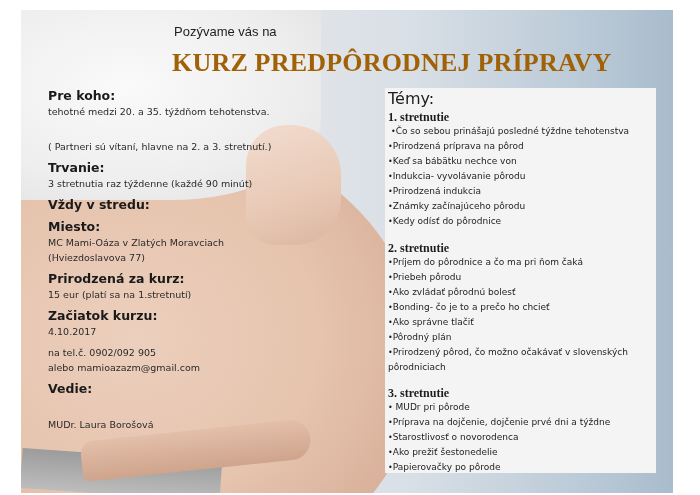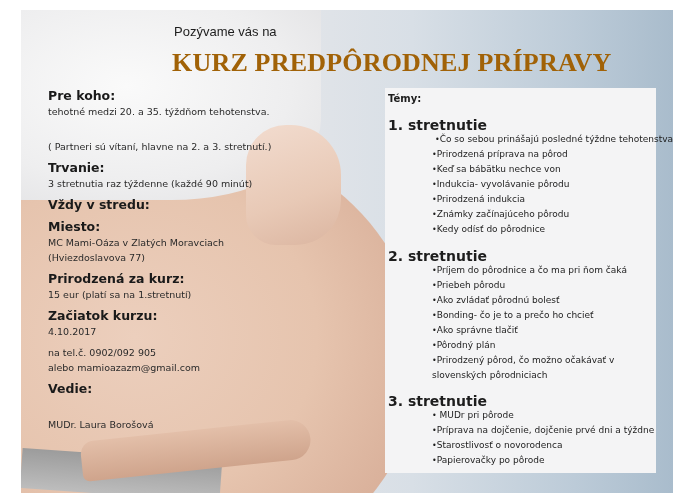--- a/index.html
+++ b/index.html
@@ -54,24 +54,24 @@
     }
     .section { margin-bottom: 6px; }
     .section-head { font-weight: bold; font-size: 12.5px; line-height: 16px; color: #1a1a1a; }
     .section-line { font-size: 9.5px; line-height: 15px; color: #2a2a2a; }
     .section-line.gap { margin-top: 20px; }
     .panel {
       position: absolute; left: 385px; top: 88px; width: 271px; height: 385px;
       background: #f4f4f5; box-sizing: border-box; padding: 4px 4px 0 3px; color: #1d1d1d;
       font-family: "DejaVu Sans", sans-serif;
     }
-    .panel-title { font-weight: bold; font-size: 10px; line-height: 14px; margin-bottom: 13px; }
+    .panel-title { font-weight: normal; font-size: 16px; line-height: 14px; margin-bottom: 5px; }
     .meeting { margin-bottom: 13px; }
-    .meeting-head { font-weight: bold; font-size: 14px; line-height: 13px; }
-    .topic { font-size: 9px; line-height: 14px; white-space: nowrap; margin-left: 44px; }
+    .meeting-head { font-weight: bold; font-size: 12px; line-height: 13px; font-family: Liberation Serif, serif; }
+    .topic { font-size: 9px; line-height: 14px; white-space: nowrap; }
     .topic.wrap { white-space: normal; }
     .topic .bullet { font-size: 8px; }
   </style>
 </head>
 <body>
 
 <div class="frame">
   <div class="hair"></div>
   <div class="belly"></div>
   <div class="shirt-over"></div>
@@ -140,16 +140,17 @@
         <div class="topic"><span class="bullet">•</span><span>Bonding- čo je to a prečo ho chcieť</span></div>
         <div class="topic"><span class="bullet">•</span><span>Ako správne tlačiť</span></div>
         <div class="topic"><span class="bullet">•</span><span>Pôrodný plán</span></div>
         <div class="topic wrap"><span class="bullet">•</span><span>Prirodzený pôrod, čo možno očakávať v slovenských pôrodniciach</span></div>
       </div>
       <div class="meeting">
         <div class="meeting-head">3. stretnutie</div>
         <div class="topic"><span class="bullet">•</span><span> MUDr pri pôrode</span></div>
         <div class="topic"><span class="bullet">•</span><span>Príprava na dojčenie, dojčenie prvé dni a týždne</span></div>
         <div class="topic"><span class="bullet">•</span><span>Starostlivosť o novorodenca</span></div>
+        <div class="topic"><span class="bullet">•</span><span>Ako prežiť šestonedelie</span></div>
         <div class="topic"><span class="bullet">•</span><span>Papierovačky po pôrode</span></div>
       </div>
     </div>
 </div>
 
 </body></html>

